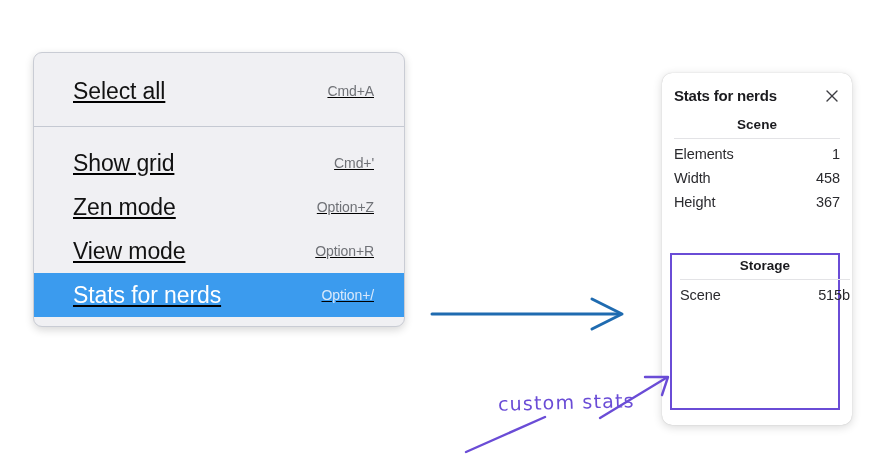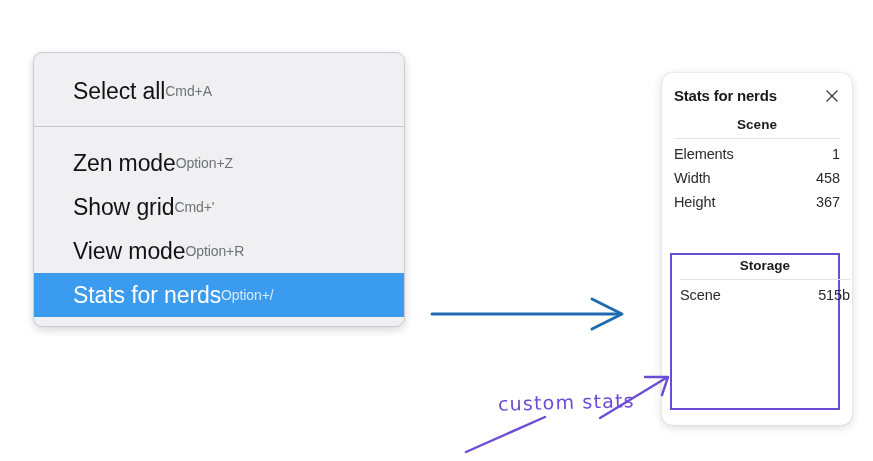--- a/index.html
+++ b/index.html
@@ -34,24 +34,26 @@
     padding-top: 14px;
     padding-bottom: 13px;
     border-bottom: 1px solid #c5c9d2;
   }
   .menu-group-bottom {
     padding-top: 14px;
   }
   .menu-item {
     display: flex;
     align-items: center;
+    justify-content: space-between;
     height: 44px;
     padding: 0 30px 0 39px;
     box-sizing: border-box;
     cursor: default;
+    text-decoration: underline;
   }
   .menu-item .label {
     font-size: 23px;
     color: #121212;
     letter-spacing: -0.1px;
   }
   .menu-item .accel {
     font-size: 14px;
     color: #6f7176;
     letter-spacing: -0.1px;
@@ -177,26 +179,26 @@
 
   <div class="menu-group-top">
     <div class="menu-item">
       <span class="label">Select all</span>
       <span class="accel">Cmd+A</span>
     </div>
   </div>
 
   <div class="menu-group-bottom">
     <div class="menu-item">
+      <span class="label">Show grid</span>
+      <span class="accel">Cmd+'</span>
+    </div>
+    <div class="menu-item">
       <span class="label">Zen mode</span>
       <span class="accel">Option+Z</span>
-    </div>
-    <div class="menu-item">
-      <span class="label">Show grid</span>
-      <span class="accel">Cmd+'</span>
     </div>
     <div class="menu-item">
       <span class="label">View mode</span>
       <span class="accel">Option+R</span>
     </div>
     <div class="menu-item selected">
       <span class="label">Stats for nerds</span>
       <span class="accel">Option+/</span>
     </div>
   </div>

